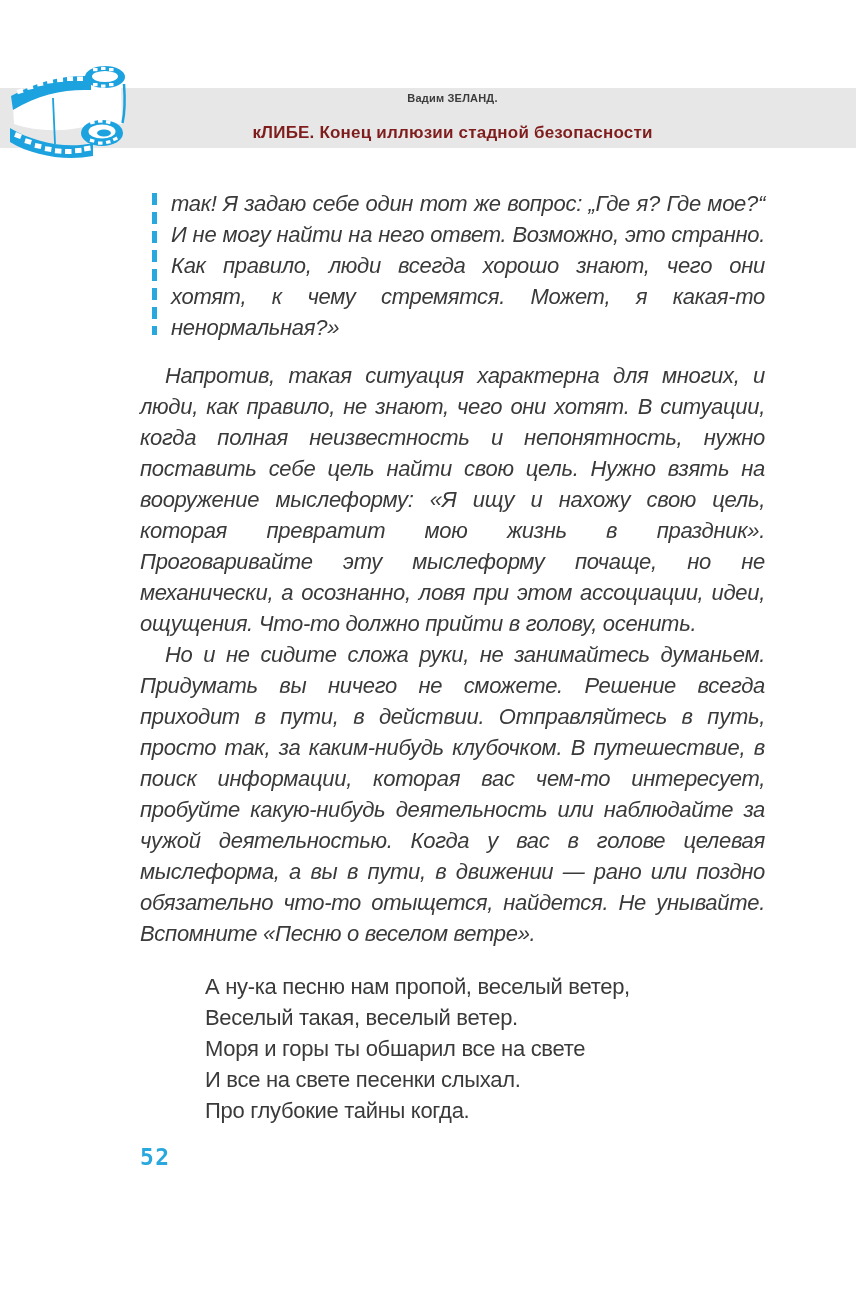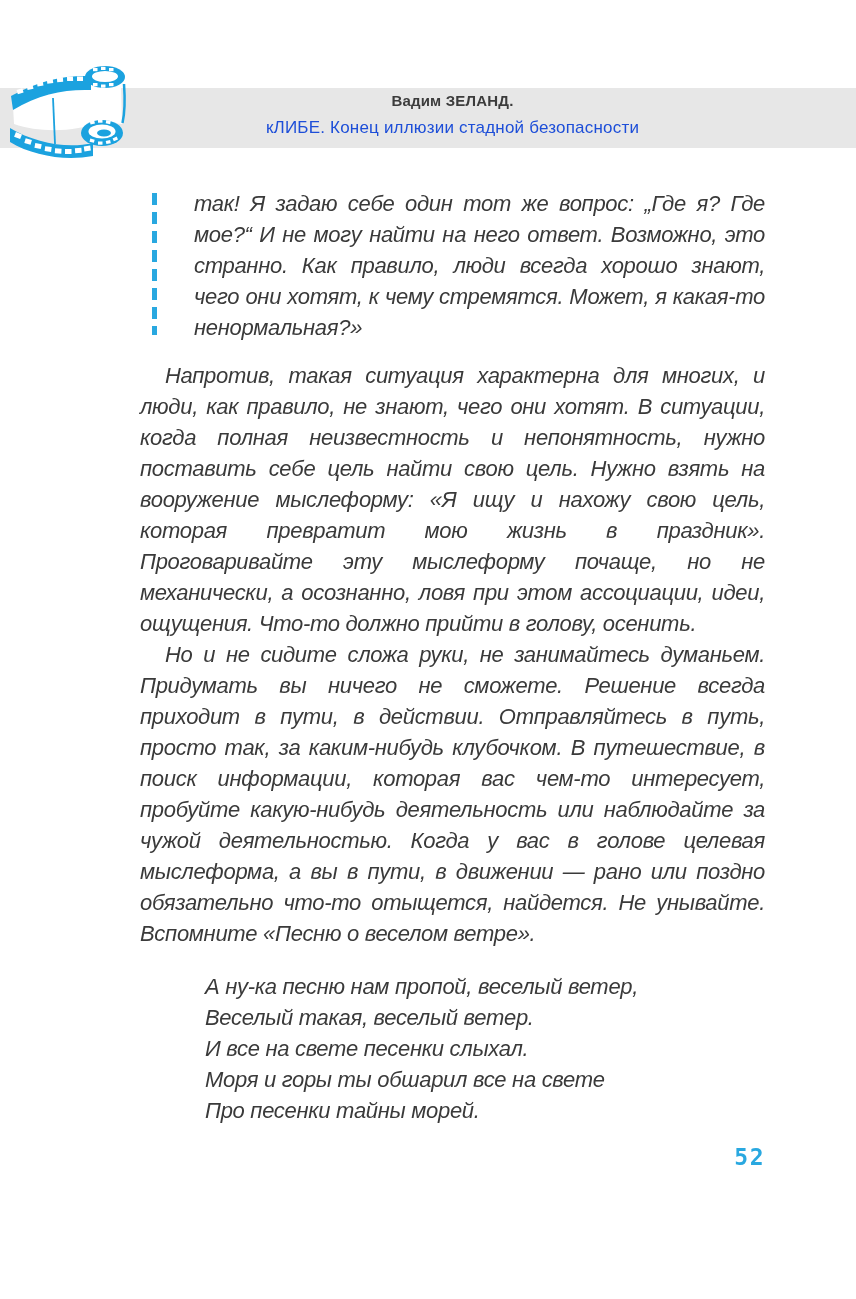--- a/index.html
+++ b/index.html
@@ -16,54 +16,54 @@
   .band {
     position: absolute; left: 0; top: 88px;
     width: 856px; height: 60px;
     background: #e7e7e7;
   }
   .header-text {
     position: absolute; left: 140px; top: 93px; width: 625px;
     text-align: center; line-height: 1;
   }
   .author {
-    font-size: 15px; font-weight: 700; color: #3c3c3c;
+    font-size: 11px; font-weight: 700; color: #3c3c3c;
     letter-spacing: 0.2px;
   }
   .book-title {
-    margin-top: 11px;
-    font-size: 17px; font-weight: 400; color: #1d4ed8;
+    margin-top: 20px;
+    font-size: 17px; font-weight: 700; color: #7f1d1d;
     letter-spacing: 0.2px;
   }
   .logo { position: absolute; left: 5px; top: 60px; }
 
   
   .quote { position: absolute; left: 152px; top: 188px; width: 613px; }
   .quote-border {
     position: absolute; left: 0; top: 5px; width: 5px; height: 142px;
     background: repeating-linear-gradient(180deg, #29a8e0 0 12px, transparent 12px 19px);
   }
   .quote-text {
-    margin-left: 42px;
+    margin-left: 19px;
     font-style: italic;
     font-size: 22px; line-height: 31px;
     letter-spacing: -0.3px;
     text-align: justify;
   }
 
   
   .content {
     position: absolute; left: 140px; top: 360px; width: 625px;
     font-size: 22px; line-height: 31px; letter-spacing: -0.3px;
   }
   .para { margin: 0; text-align: justify; text-indent: 25px; font-style: italic; }
-  .poem { margin: 22px 0 8px 65px; font-style: italic; }
+  .poem { margin: 22px 0 8px 65px; }
   .poem-line { white-space: nowrap; }
   .page-number {
-    margin-top: 16px; text-align: right;
+    margin-top: 16px; text-align: left;
     font-family: "DejaVu Sans Mono", monospace;
     font-size: 23px; font-weight: 700; letter-spacing: 1.5px;
     color: #29a8e0;
   }
 </style>
 </head>
 <body>
 
 <div class="page">
 
@@ -126,21 +126,21 @@
     <div class="quote-text">так! Я задаю себе один тот же вопрос: „Где я? Где мое?“ И не могу найти на него ответ. Возможно, это странно. Как правило, люди всегда хорошо знают, чего они хотят, к чему стремятся. Может, я какая-то ненормальная?»</div>
   </div>
 
   <div class="content">
     <p class="para">Напротив, такая ситуация характерна для многих, и люди, как правило, не знают, чего они хотят. В ситуации, когда полная неизвестность и непонятность, нужно поставить себе цель найти свою цель. Нужно взять на вооружение мыслеформу: «Я ищу и нахожу свою цель, которая превратит мою жизнь в праздник». Проговаривайте эту мыслеформу почаще, но не механически, а осознанно, ловя при этом ассоциации, идеи, ощущения. Что-то должно прийти в голову, осенить.</p>
     <p class="para">Но и не сидите сложа руки, не занимайтесь думаньем. Придумать вы ничего не сможете. Решение всегда приходит в пути, в действии. Отправляйтесь в путь, просто так, за каким-нибудь клубочком. В путешествие, в поиск информации, которая вас чем-то интересует, пробуйте какую-нибудь деятельность или наблюдайте за чужой деятельностью. Когда у вас в голове целевая мыслеформа, а вы в пути, в движении — рано или поздно обязательно что-то отыщется, найдется. Не унывайте. Вспомните «Песню о веселом ветре».</p>
 
     <div class="poem">
       <div class="poem-line">А ну-ка песню нам пропой, веселый ветер,</div>
       <div class="poem-line">Веселый такая, веселый ветер.</div>
+      <div class="poem-line">Моря и горы ты обшарил все на свете</div>
       <div class="poem-line">И все на свете песенки слыхал.</div>
-      <div class="poem-line">Моря и горы ты обшарил все на свете</div>
-      <div class="poem-line">Про песенки тайны морей.</div>
+      <div class="poem-line">Про глубокие тайны когда.</div>
     </div>
 
     <div class="page-number">52</div>
   </div>
 
 </div>
 
 </body></html>

